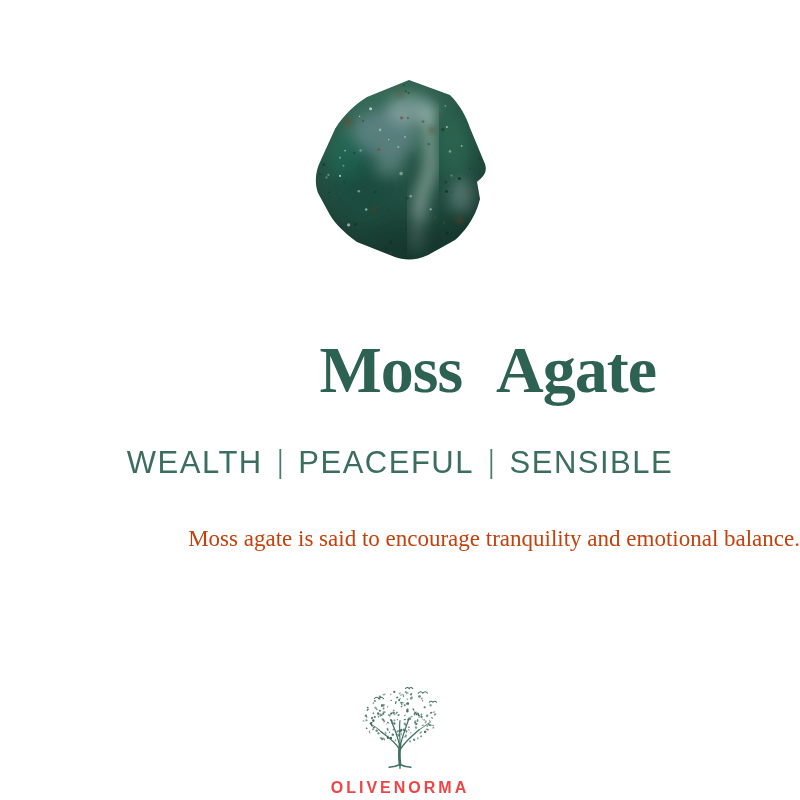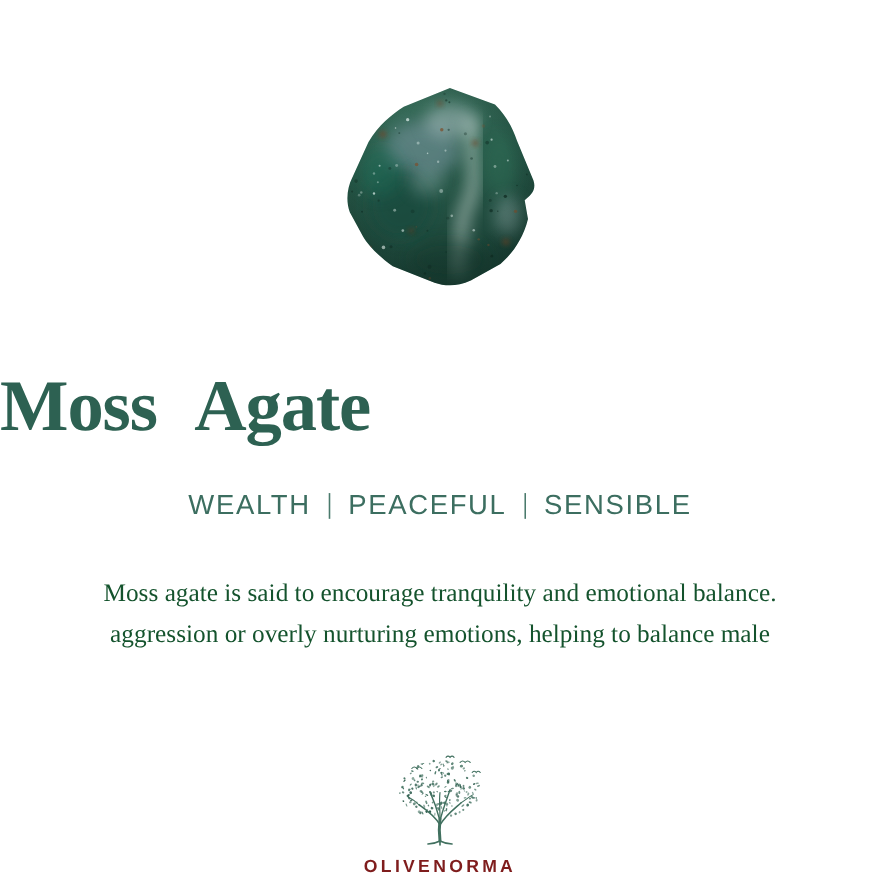--- a/index.html
+++ b/index.html
@@ -13,69 +13,69 @@
   .stone {
     position: absolute;
     top: 78px; left: 50%;
     transform: translateX(-50%);
   }
   .title {
     position: absolute;
     top: 330px; left: 0;
     width: 656px;
     margin: 0;
-    text-align: left;
+    text-align: right;
     font-family: "Liberation Serif", serif;
     font-weight: bold;
     font-size: 66px;
     line-height: 1.2;
     letter-spacing: -1px;
     word-spacing: 22px;
     color: #2d6152;
   }
   .tagline {
     position: absolute;
     top: 445px; left: 0;
     width: 800px;
     text-align: center;
     font-family: "Liberation Sans", sans-serif;
-    font-size: 25px;
+    font-size: 31px;
     letter-spacing: 1.5px;
     color: #3c6e60;
   }
   .tagline .sep {
     display: inline-block;
     margin: 0 13px;
     font-weight: 100;
     transform: scaleX(0.7) translateY(-1px);
     color: #4a7a6c;
   }
   .description {
     position: absolute;
     top: 520px; left: 0;
     width: 800px;
-    text-align: center;
+    text-align: right;
     font-family: "Liberation Serif", serif;
     font-size: 23px;
-    color: #14532d;
+    color: #c2410c;
   }
   .desc-line { line-height: 37.5px; white-space: nowrap; }
   .logo {
     position: absolute;
     top: 684px; left: 0;
     width: 800px;
     text-align: center;
   }
   .brand {
     margin-top: 5px;
     font-family: "Liberation Sans", sans-serif;
     font-weight: bold;
     font-size: 16px;
     letter-spacing: 3px;
-    color: #7f1d1d;
+    color: #ef4444;
   }
 </style>
 </head>
 <body>
 
 <div class="stone">
   <svg width="176" height="184" viewBox="0 0 176 184">
     <defs>
       <linearGradient id="rockBase" x1="0" y1="0" x2="0.3" y2="1">
         <stop offset="0" stop-color="#3e7360"></stop>
@@ -200,21 +200,20 @@
 </div>
 
 <h1 class="title">Moss Agate</h1>
 
 <div class="tagline">
   <span>WEALTH</span><span class="sep">|</span><span>PEACEFUL</span><span class="sep">|</span><span>SENSIBLE</span>
 </div>
 
 <div class="description">
   <div class="desc-line">Moss agate is said to encourage tranquility and emotional balance.</div>
-  <div class="desc-line">aggression or overly nurturing emotions, helping to balance male</div>
 </div>
 
 <div class="logo">
   <svg width="92" height="86" viewBox="0 0 100 94">
     <g id="tree-leaves">
         <ellipse cx="56.9" cy="51.3" rx="1.45" ry="1.21" transform="rotate(225 56.9 51.3)" fill="#41705f" opacity="0.67"></ellipse>
         <ellipse cx="23.0" cy="18.7" rx="0.73" ry="0.85" transform="rotate(129 23.0 18.7)" fill="#41705f" opacity="0.81"></ellipse>
         <ellipse cx="47.3" cy="51.8" rx="1.76" ry="1.16" transform="rotate(143 47.3 51.8)" fill="#41705f" opacity="0.61"></ellipse>
         <ellipse cx="66.7" cy="41.2" rx="1.62" ry="1.18" transform="rotate(113 66.7 41.2)" fill="#2f5d4e" opacity="0.56"></ellipse>
         <ellipse cx="54.4" cy="50.1" rx="1.37" ry="1.32" transform="rotate(149 54.4 50.1)" fill="#41705f" opacity="0.90"></ellipse>

